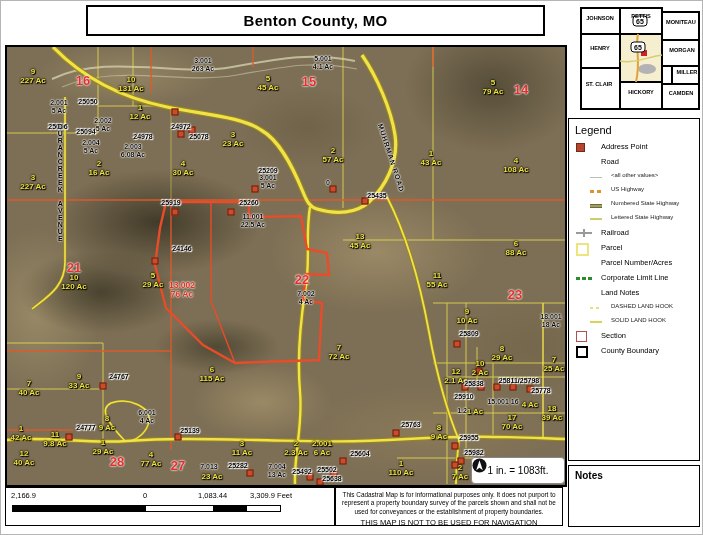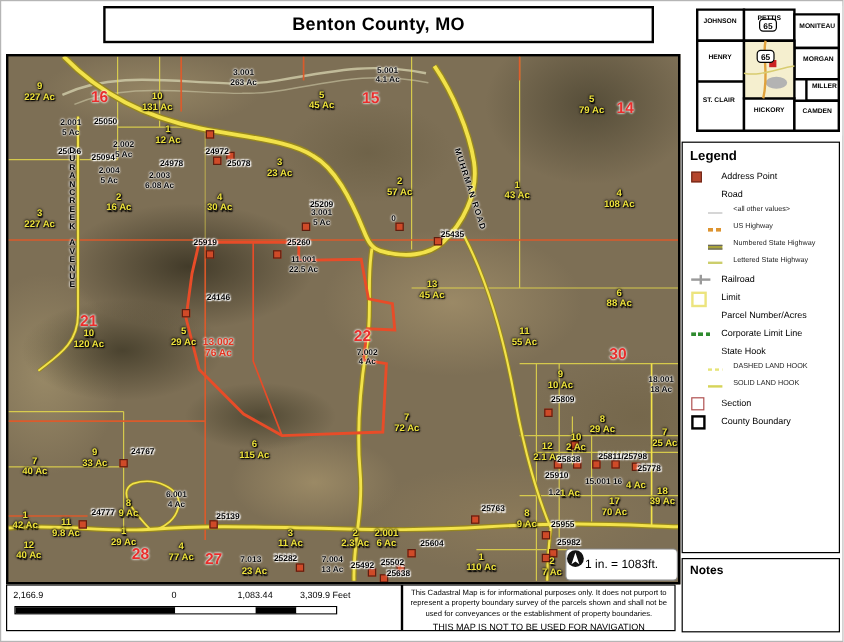--- a/index.html
+++ b/index.html
@@ -50,21 +50,21 @@
 
   
   #scale-note{position:absolute;left:464px;top:410px;width:92px;height:25px;background:#fff;border:1px solid #888;
               border-radius:4px;display:flex;align-items:center;justify-content:center;gap:5px;z-index:8;}
   #scale-note .txt{font-size:10px;color:#000;}
   #compass{width:15px;height:15px;}
 
   
   #legend{position:absolute;left:567px;top:117px;width:132px;height:343px;border:1.5px solid #000;background:#fff;
           box-sizing:border-box;padding:5px 6px;}
-  #legend h2{margin:0 0 6px 0;font-size:11px;font-weight:bold;}
+  #legend h2{margin:0 0 6px 0;font-size:11px;font-weight:normal;}
   .leg-row{display:flex;margin:0 0 5px 0;}
   .leg-row .lab{font-size:7.5px;color:#000;white-space:nowrap;}
   .leg-row.sub{margin-left:14px;margin-bottom:4px;}
   .leg-row.sub .lab{font-size:6px;color:#222;}
   .lic{position:relative;width:20px;height:10px;flex:0 0 20px;margin-right:6px;}
   .leg-row.sub .lic{flex:0 0 16px;width:16px;}
   .lic::before{content:"";position:absolute;left:1px;right:3px;}
   .lic.blank::before{display:none;}
   .lic.address-point::before{width:7px;height:7px;top:1px;background:#b5452c;border:1px solid #73291a;right:auto;}
   .lic.road-other::before{height:1px;top:5px;background:#bcbcbc;}
@@ -533,21 +533,21 @@
         <div class="ml r" style="left: 514px; top: 43px;">
           <span>14</span>
         </div>
         <div class="ml r" style="left: 67px; top: 221px;">
           <span>21</span>
         </div>
         <div class="ml r" style="left: 295px; top: 233px;">
           <span>22</span>
         </div>
         <div class="ml r" style="left: 508px; top: 248px;">
-          <span>30</span>
+          <span>23</span>
         </div>
         <div class="ml r" style="left: 68px; top: 415px; margin-left: 42px;">
           <span>28</span>
         </div>
         <div class="ml r" style="left: 171px; top: 419px;">
           <span>27</span>
         </div>
         <div class="ml rp" style="left: 175px; top: 243px;">
           <span>13.002</span>
           <span>76 Ac</span>
@@ -623,33 +623,33 @@
         <div class="leg-row sub">
           <span class="lic lettered-state-highway"></span>
           <span class="lab">Lettered State Highway</span>
         </div>
         <div class="leg-row">
           <span class="lic railroad"></span>
           <span class="lab">Railroad</span>
         </div>
         <div class="leg-row">
           <span class="lic parcel"></span>
-          <span class="lab">Limit</span>
+          <span class="lab">Parcel</span>
         </div>
         <div class="leg-row">
           <span class="lic blank"></span>
           <span class="lab">Parcel Number/Acres</span>
         </div>
         <div class="leg-row">
           <span class="lic corporate-limit"></span>
           <span class="lab">Corporate Limit Line</span>
         </div>
         <div class="leg-row">
           <span class="lic blank"></span>
-          <span class="lab">State Hook</span>
+          <span class="lab">Land Notes</span>
         </div>
         <div class="leg-row sub">
           <span class="lic dashed-land-hook"></span>
           <span class="lab">DASHED LAND HOOK</span>
         </div>
         <div class="leg-row sub">
           <span class="lic solid-land-hook"></span>
           <span class="lab">SOLID LAND HOOK</span>
         </div>
         <div class="leg-row">

